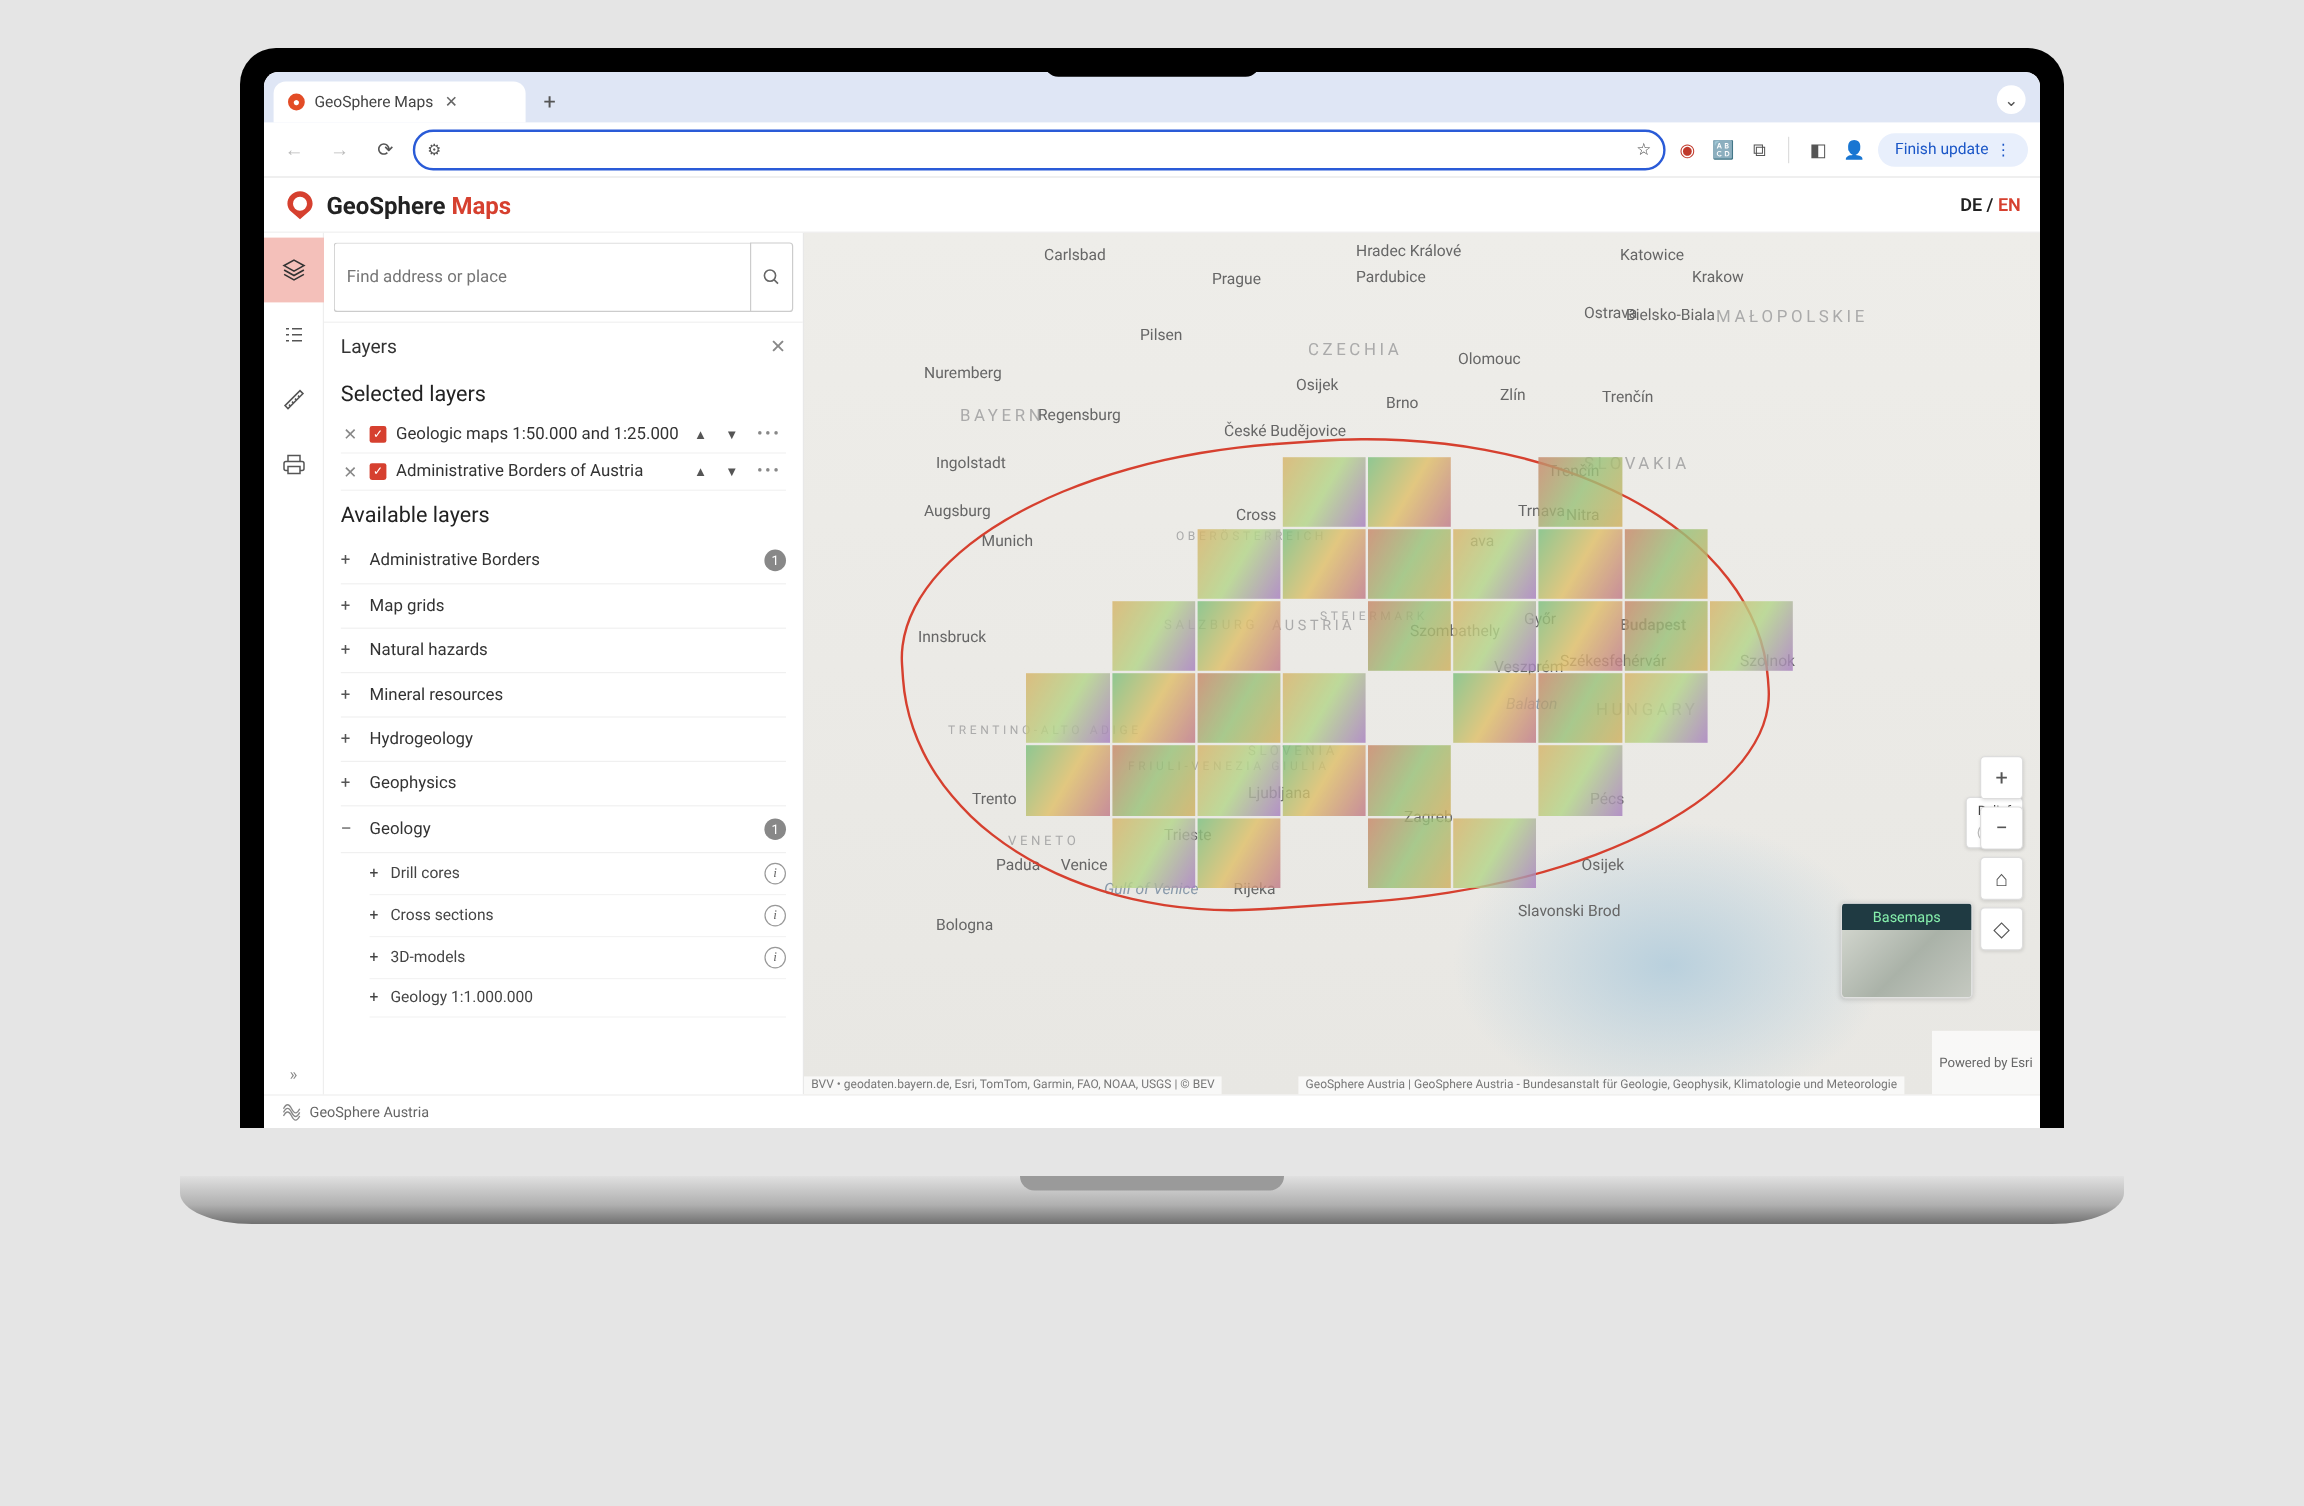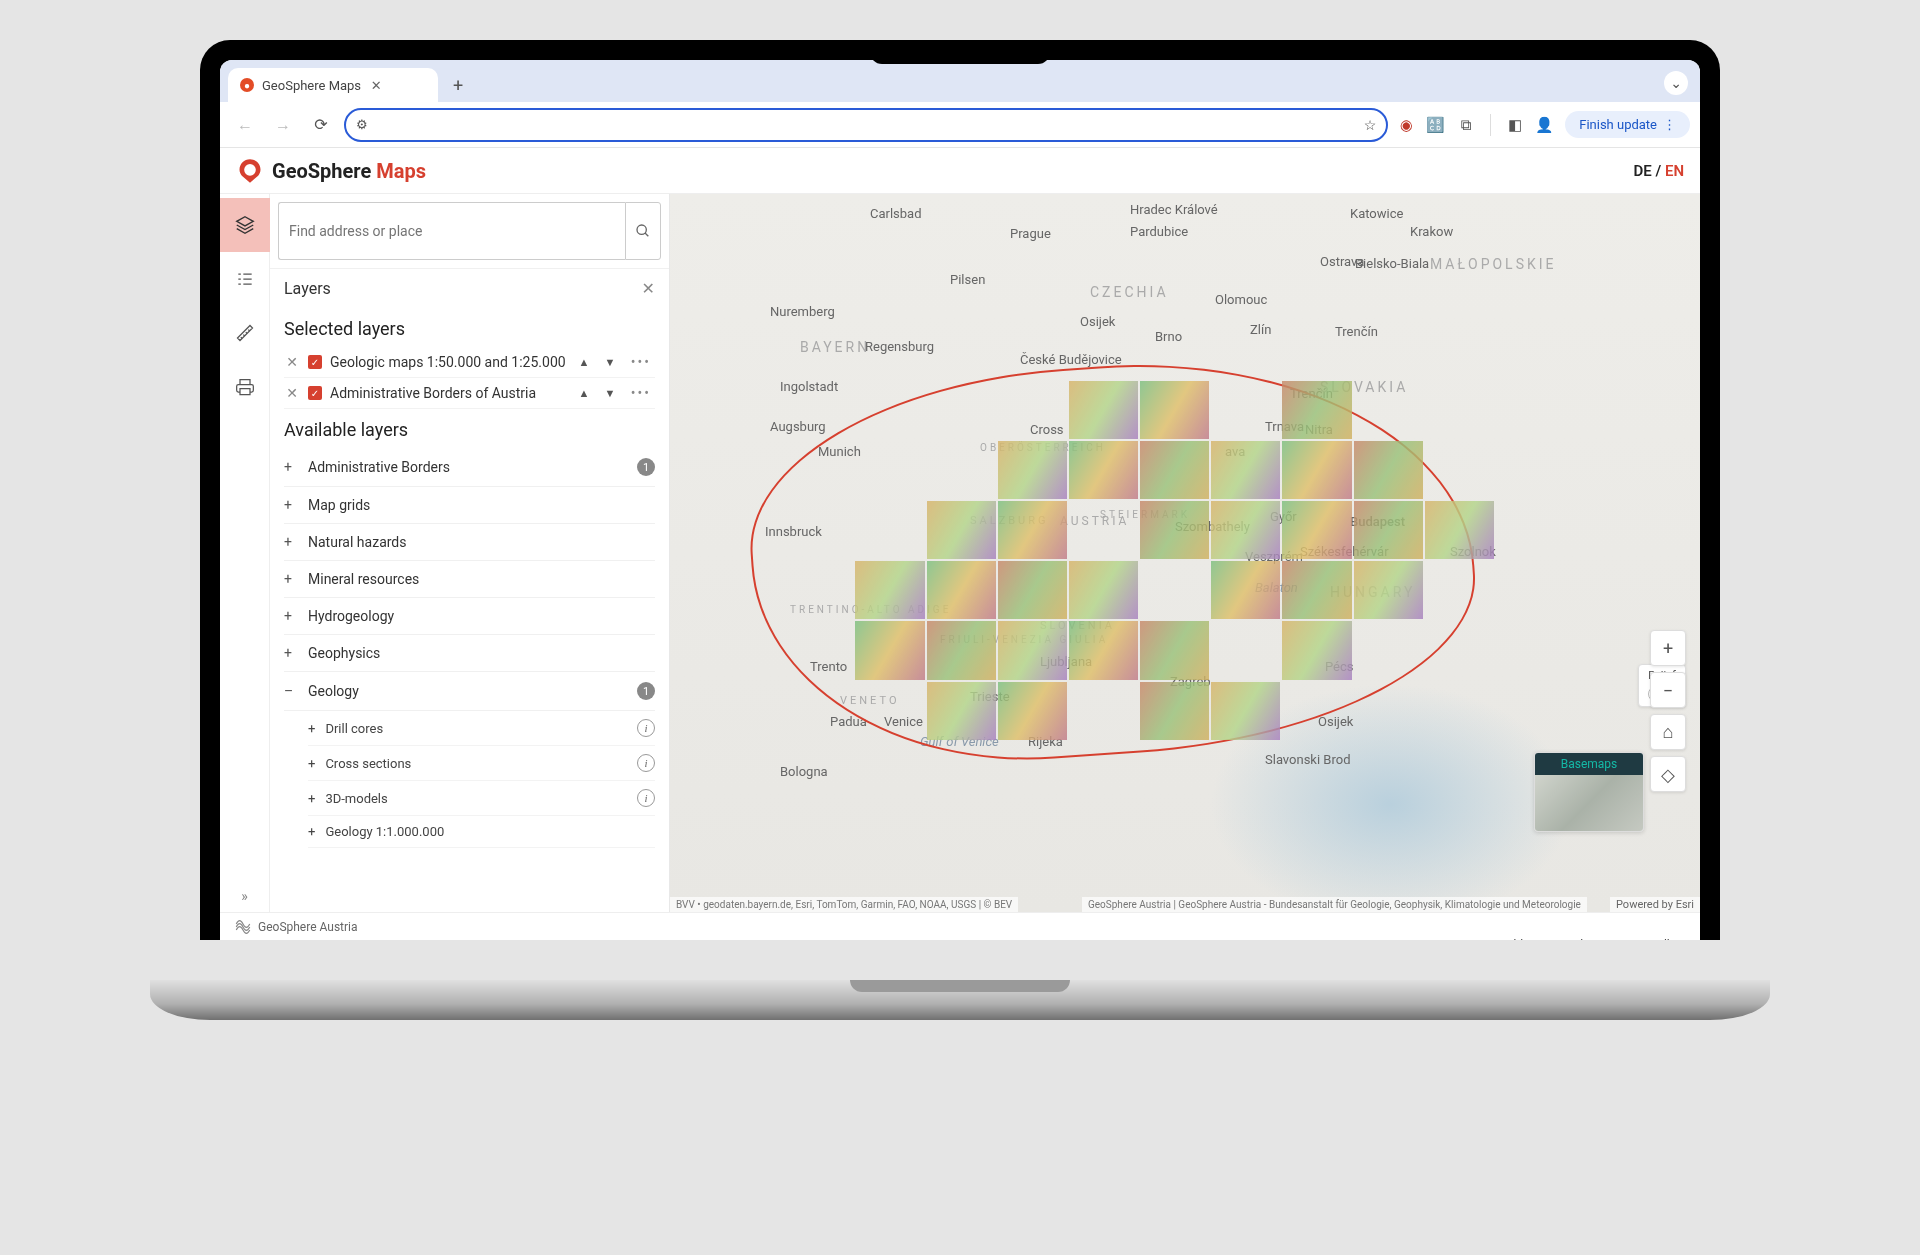--- a/index.html
+++ b/index.html
@@ -214,25 +214,25 @@
 .tile.a { background:linear-gradient(120deg,#d8b46a,#b4d68a,#a87fc0); }
 .tile.b { background:linear-gradient(120deg,#7cc080,#e0c06a,#c07a8a); }
 .tile.c { background:linear-gradient(120deg,#c9886a,#9ac27a,#d2b060); }
 
 .map-controls { position:absolute;right:14px;bottom:120px;display:flex;flex-direction:column;gap:6px; }
 .map-btn { width:36px;height:36px;background:#fff;border:1px solid #ddd;border-radius:4px;display:flex;align-items:center;justify-content:center;color:#555;cursor:pointer;font-size:18px;box-shadow:0 1px 3px rgba(0,0,0,0.1); }
 .relief-card { position:absolute;right:14px;top:470px;width:48px;background:#fff;border:1px solid #ddd;border-radius:4px;padding:4px;text-align:center;font-size:11px;color:#444;box-shadow:0 1px 3px rgba(0,0,0,0.1); }
 .relief-toggle { width:28px;height:16px;border:1px solid #bbb;border-radius:10px;margin:4px auto 0;position:relative;cursor:pointer; }
 .relief-toggle::before { content:"";position:absolute;left:1px;top:1px;width:12px;height:12px;border-radius:50%;background:#ccc; }
 .basemap-card { position:absolute;right:56px;bottom:80px;width:110px;background:#fff;border:1px solid #ddd;border-radius:4px;overflow:hidden;box-shadow:0 1px 4px rgba(0,0,0,0.15); }
-.basemap-head { background:#1f3a42;color:#14b8a6;font-size:12px;text-align:center;padding:4px 4px; }
+.basemap-head { background:#1f3a42;color:#86efac;font-size:12px;text-align:center;padding:4px 4px; }
 .basemap-img { height:56px;background:linear-gradient(135deg,#d0d4cc,#aab2a8,#c5c9c1); }
 
 .attrib-left { position:absolute;left:0;bottom:0;font-size:10px;color:#777;padding:2px 6px;background:rgba(255,255,255,0.7);max-width:55%;white-space:nowrap;overflow:hidden;text-overflow:ellipsis; }
-.attrib-right { position:absolute;right:0;bottom:0;font-size:11px;color:#666;padding:1px 6px;background:rgba(255,255,255,0.7); }
+.attrib-right { position:absolute;right:0;bottom:0;font-size:11px;color:#666;padding:20px 6px;background:rgba(255,255,255,0.7); }
 .mid-attrib { position:absolute;left:40%;bottom:0;font-size:10px;color:#777;padding:2px 6px;background:rgba(255,255,255,0.7);white-space:nowrap;overflow:hidden;max-width:50%; }
 
 .app-footer {
   height:28px;border-top:1px solid #eee;display:flex;align-items:center;padding:0 14px;font-size:12px;color:#444;gap:16px;
 }
 .footer-logo { display:flex;align-items:center;gap:6px;font-size:12px;color:#666; }
 .footer-logo-mark { width:18px;height:18px;color:#888;font-size:14px; }
 .footer-right { margin-left:auto;display:flex;gap:14px;margin-top:36px; }
 .footer-right span { cursor:pointer; }
 </style>

